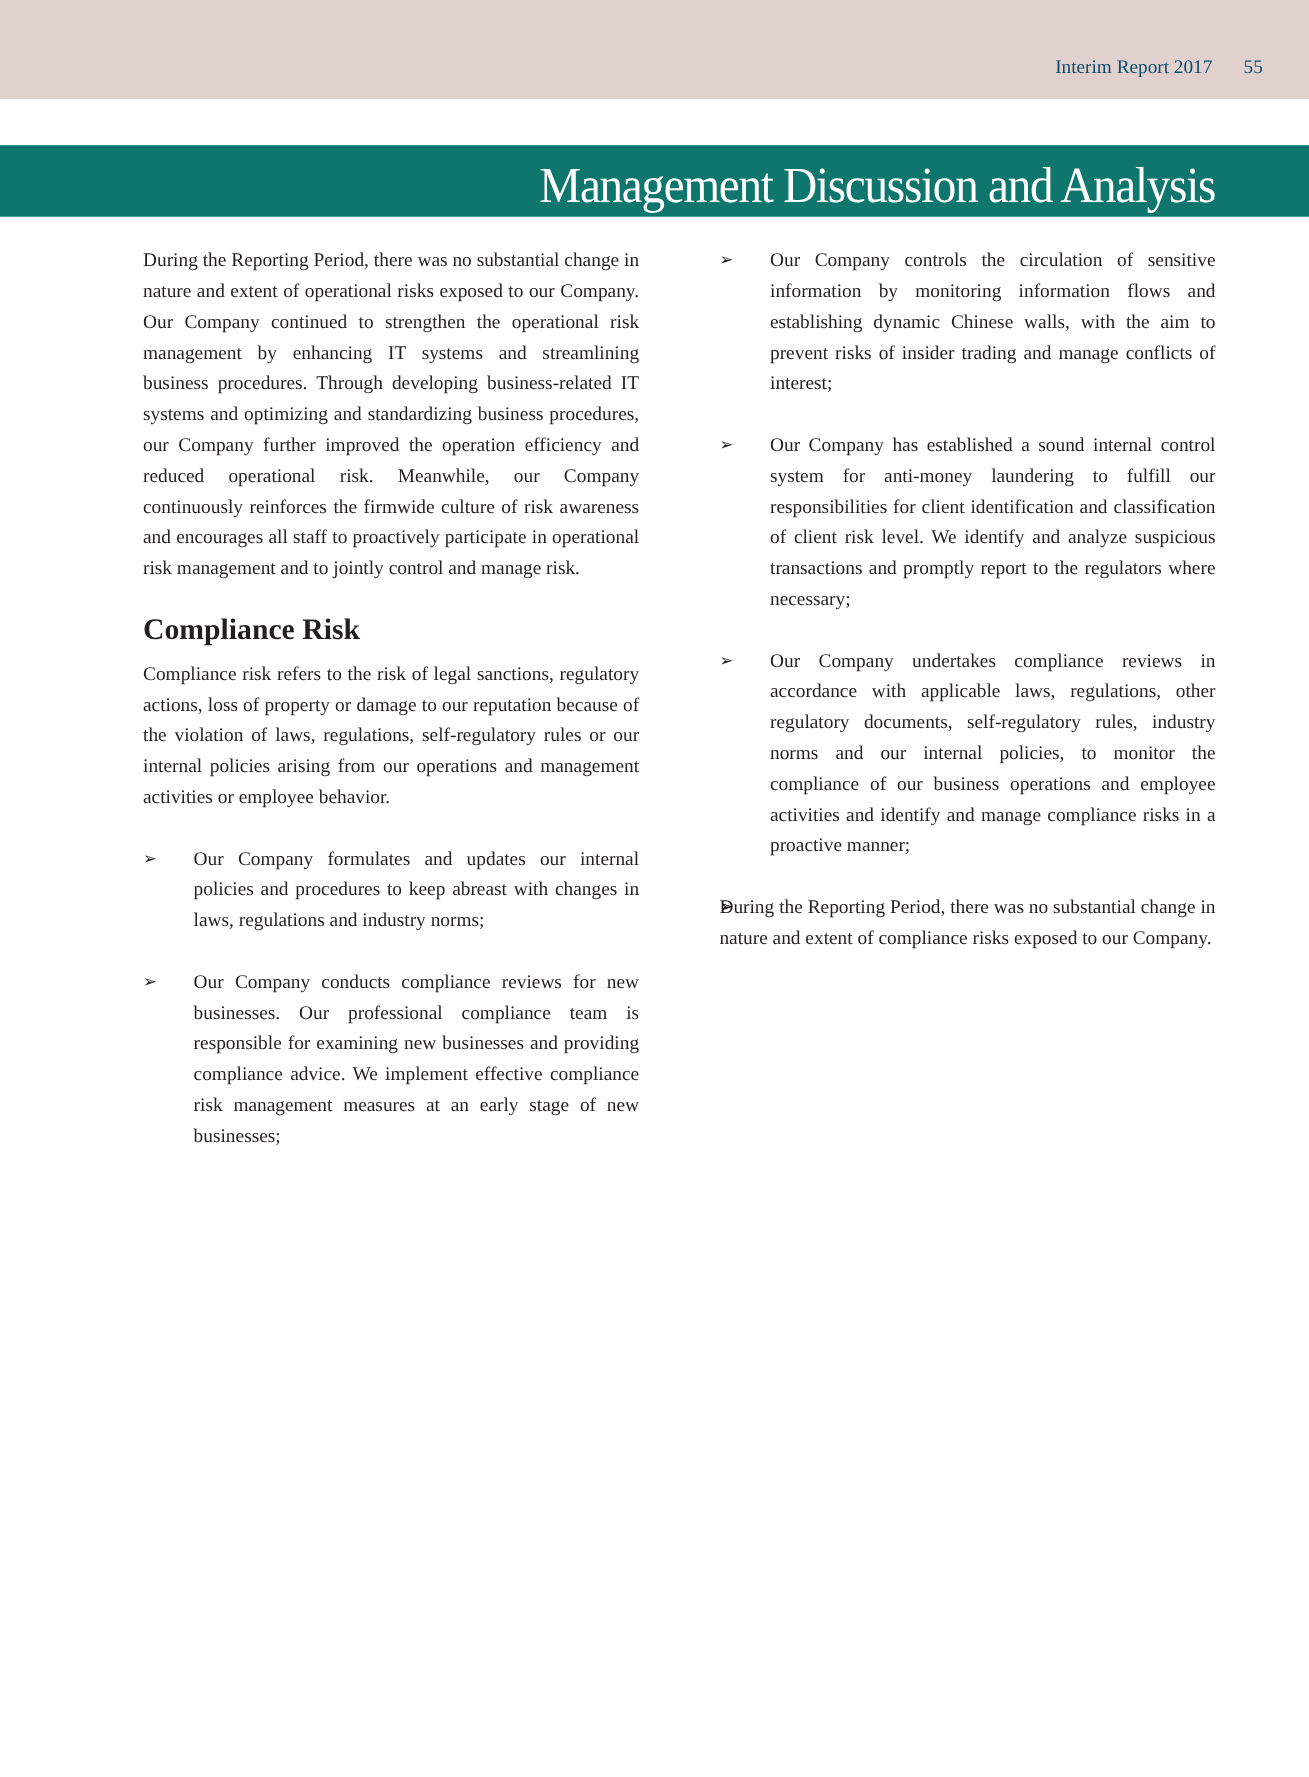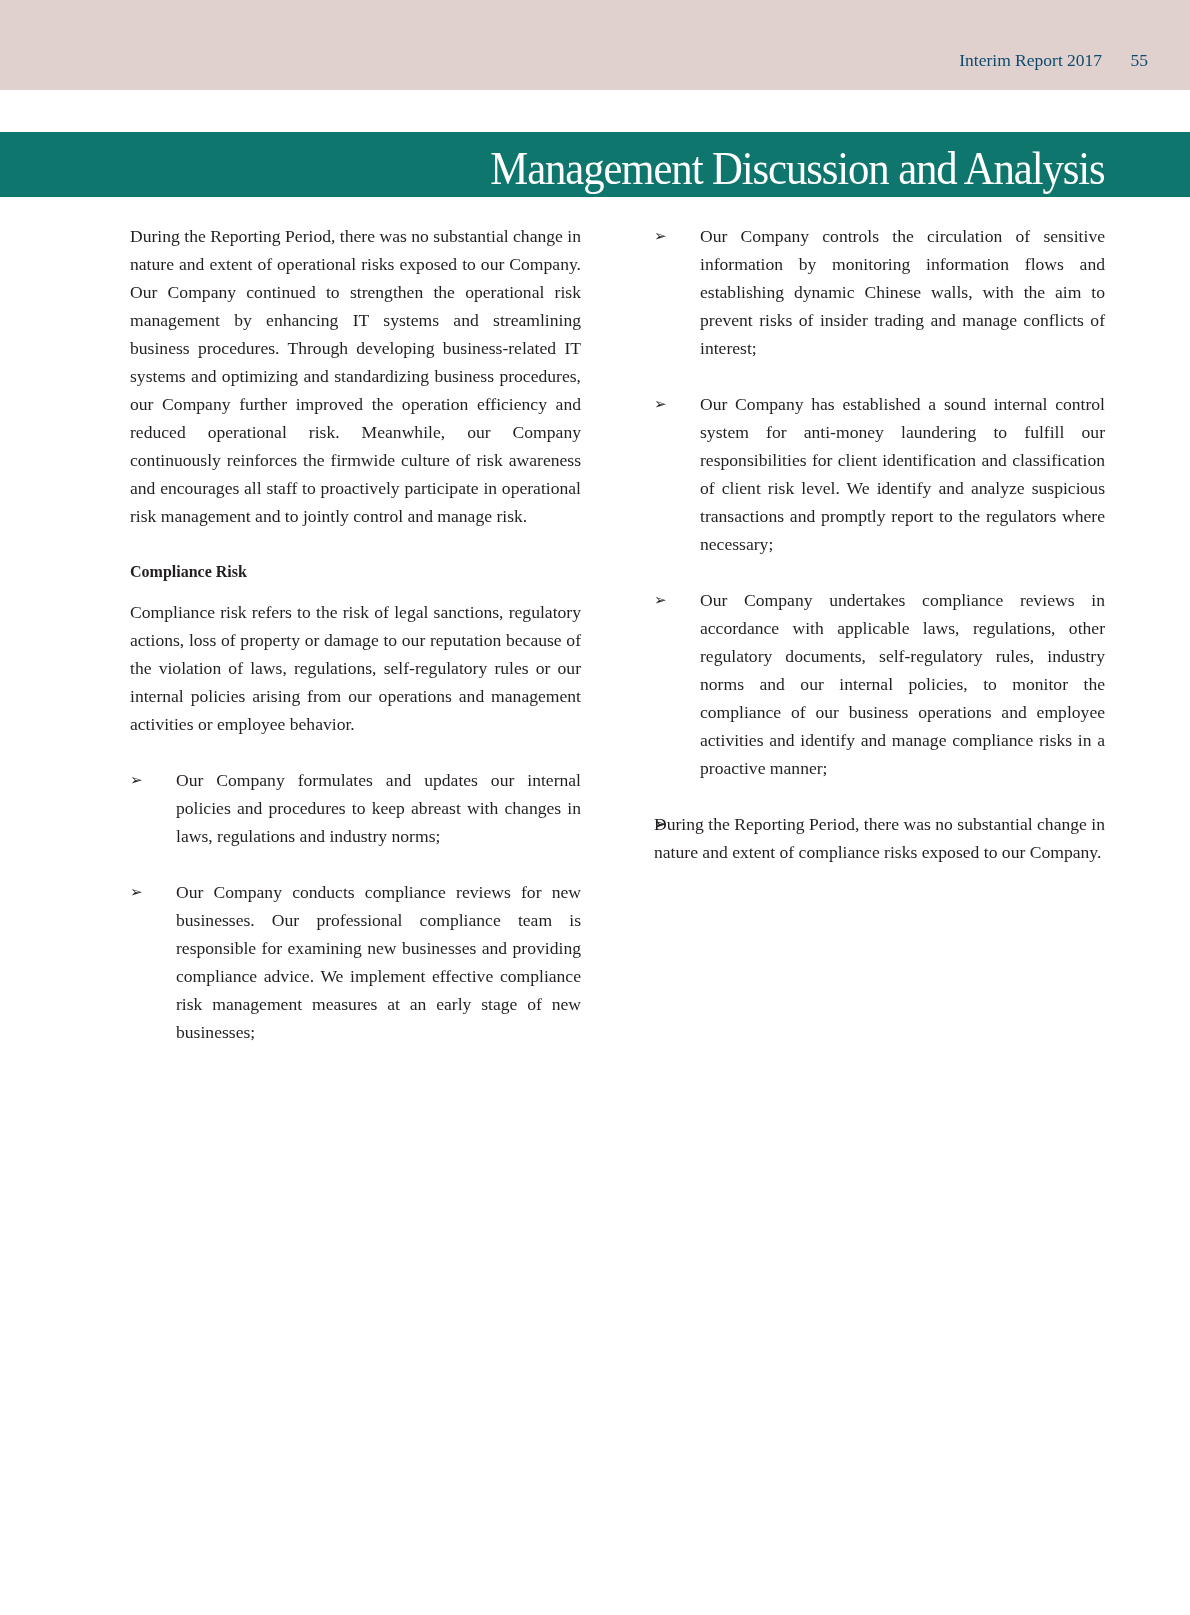--- a/index.html
+++ b/index.html
@@ -21,21 +21,21 @@
   .title-bar h1 {
     position: absolute; right: 85px; top: 10px; margin: 0; font-weight: normal;
     color: #ffffff; font-size: 46px; letter-spacing: -1.2px; white-space: nowrap;
     transform: scaleX(0.93); transform-origin: right center;
   }
   .col { position: absolute; top: 222px; width: 451px; font-size: 17.6px; line-height: 28px; }
   .col.left { left: 130px; }
   .col.right { left: 654px; }
   p { margin: 0 0 28px 0; text-align: justify; text-align-last: left; }
   h2 {
-    margin: 0 0 12px 0; font-size: 16px; font-weight: bold; line-height: 28px; color: #231f20;
+    margin: 0 0 12px 0; font-size: 27px; font-weight: bold; line-height: 28px; color: #231f20;
   }
   .bullet { position: relative; padding-left: 46px; margin-bottom: 28px; text-align: justify; }
   .bullet .arrow {
     position: absolute; left: 0; top: 0; font-size: 15px; line-height: 28px; color: #231f20;
     font-family: "DejaVu Sans", sans-serif;
   }
 </style>
 </head>
 <body>
 

